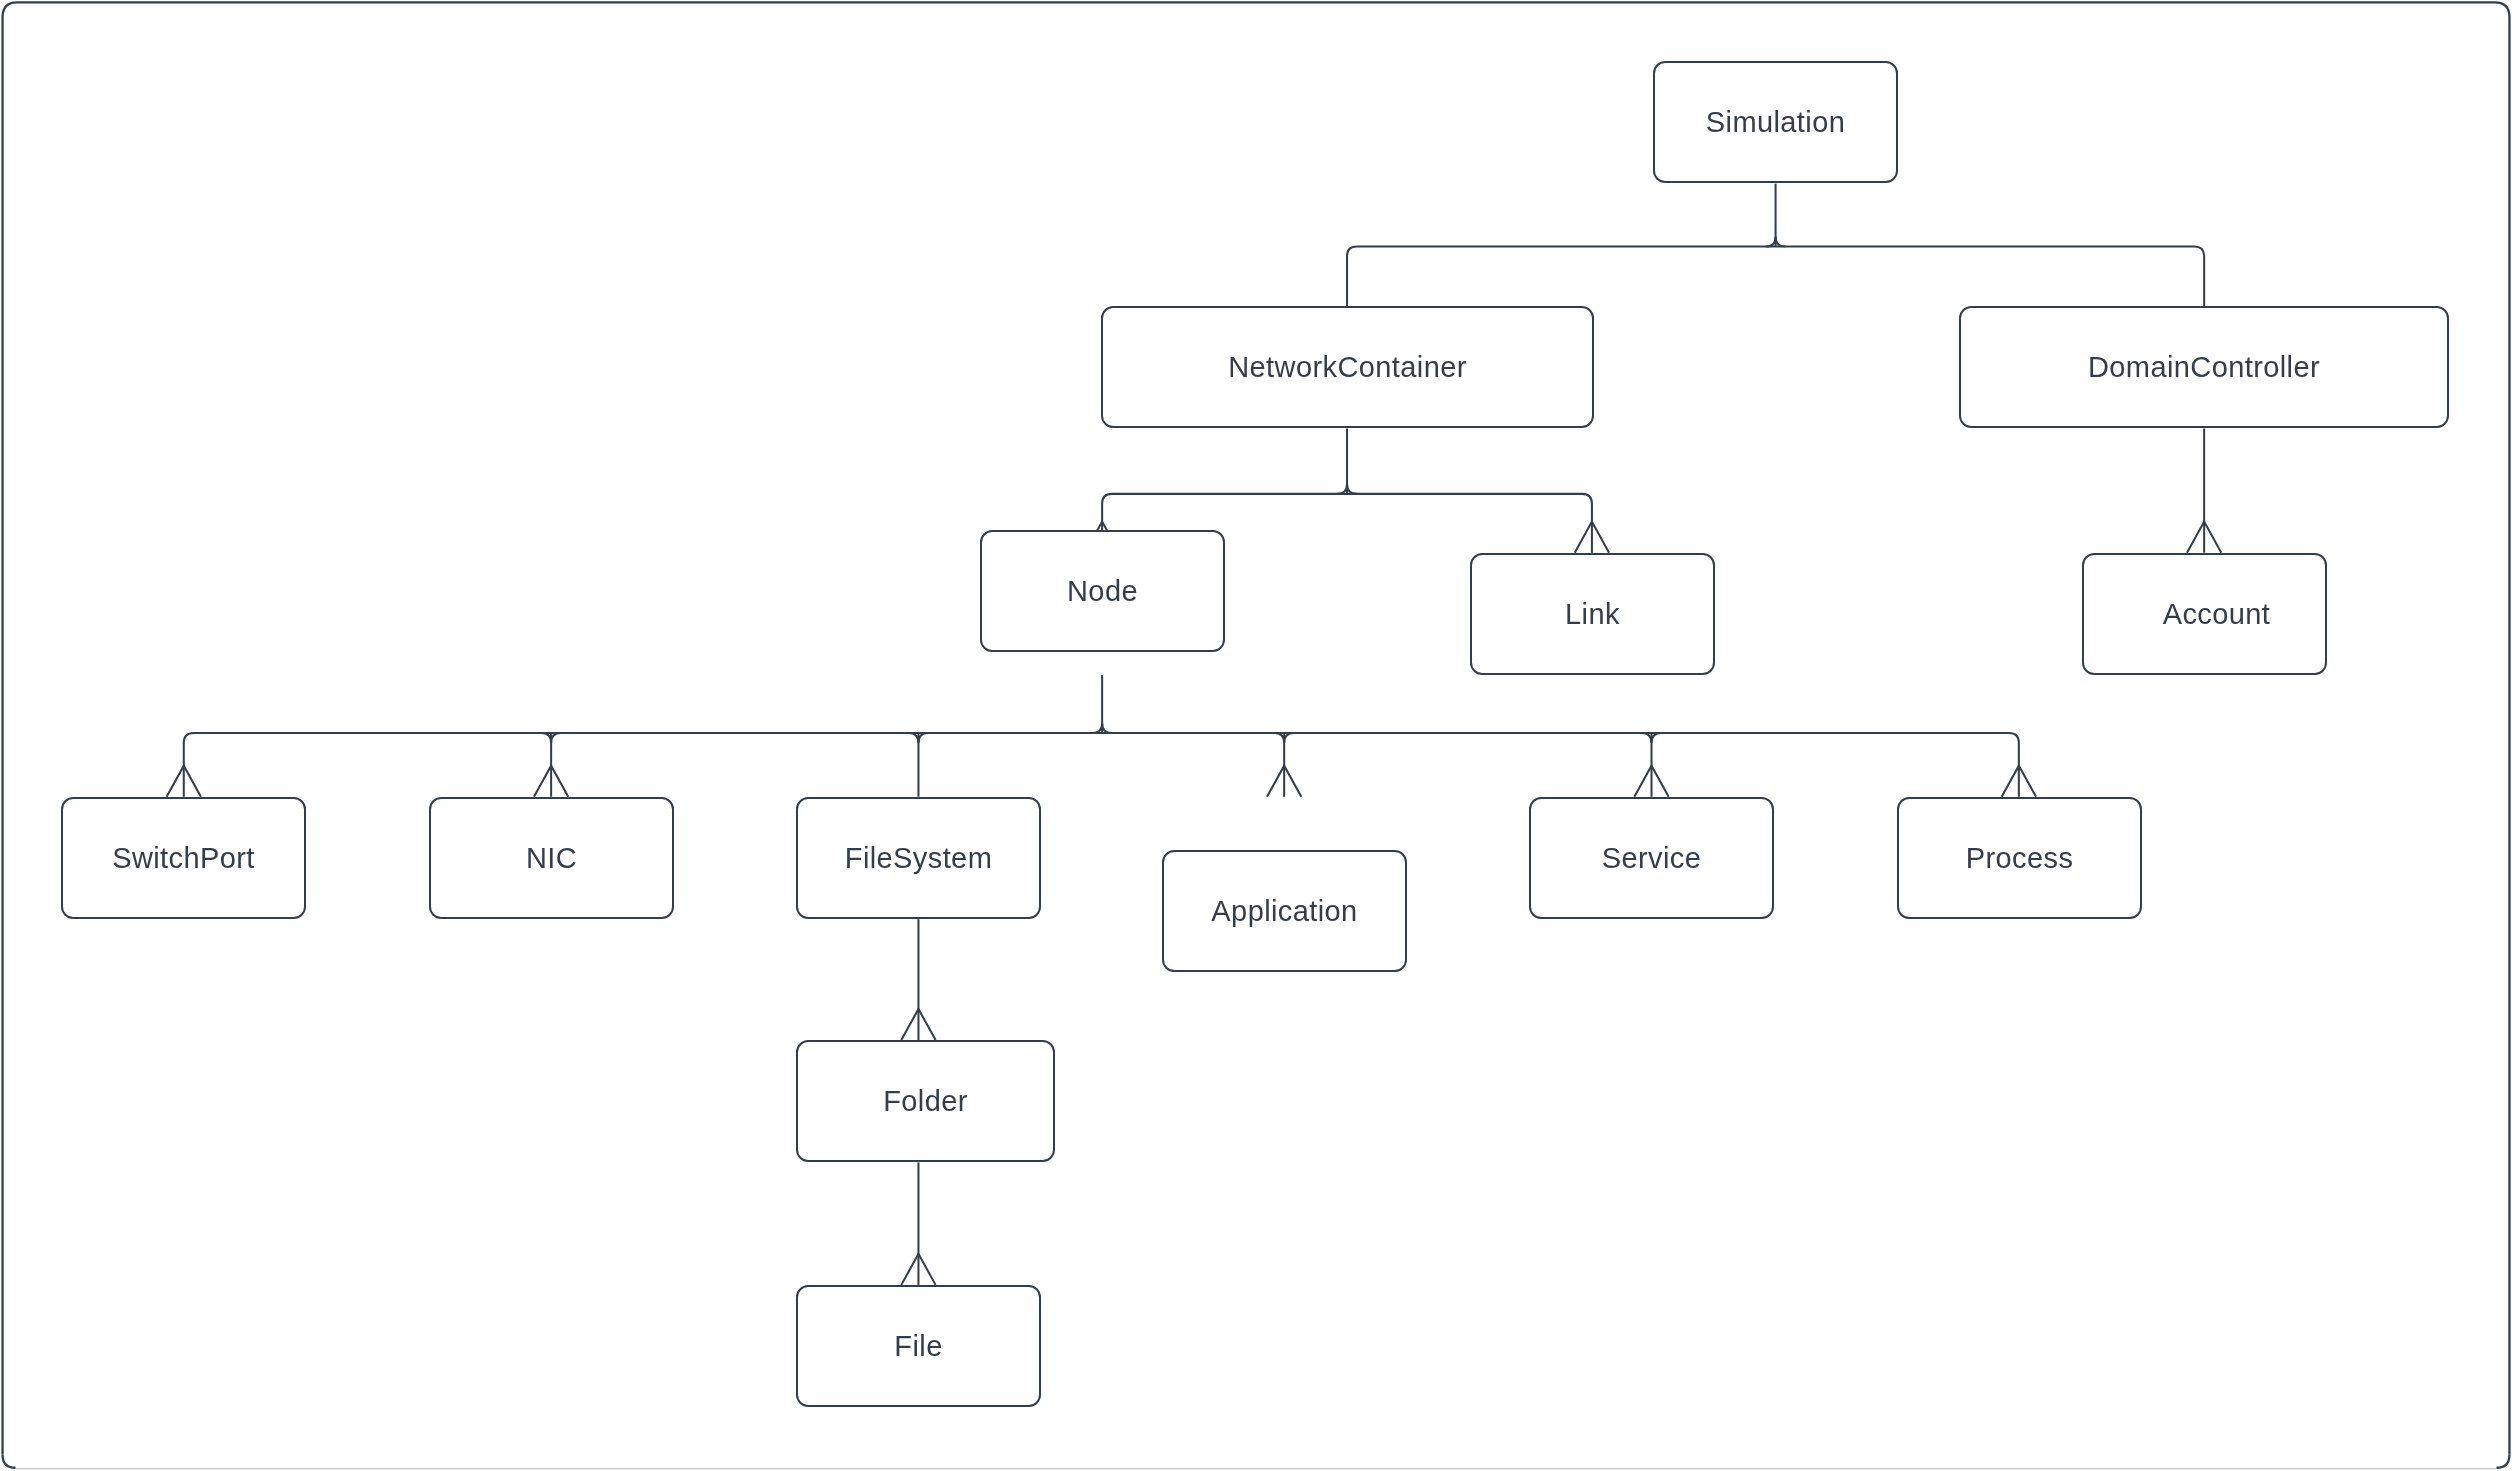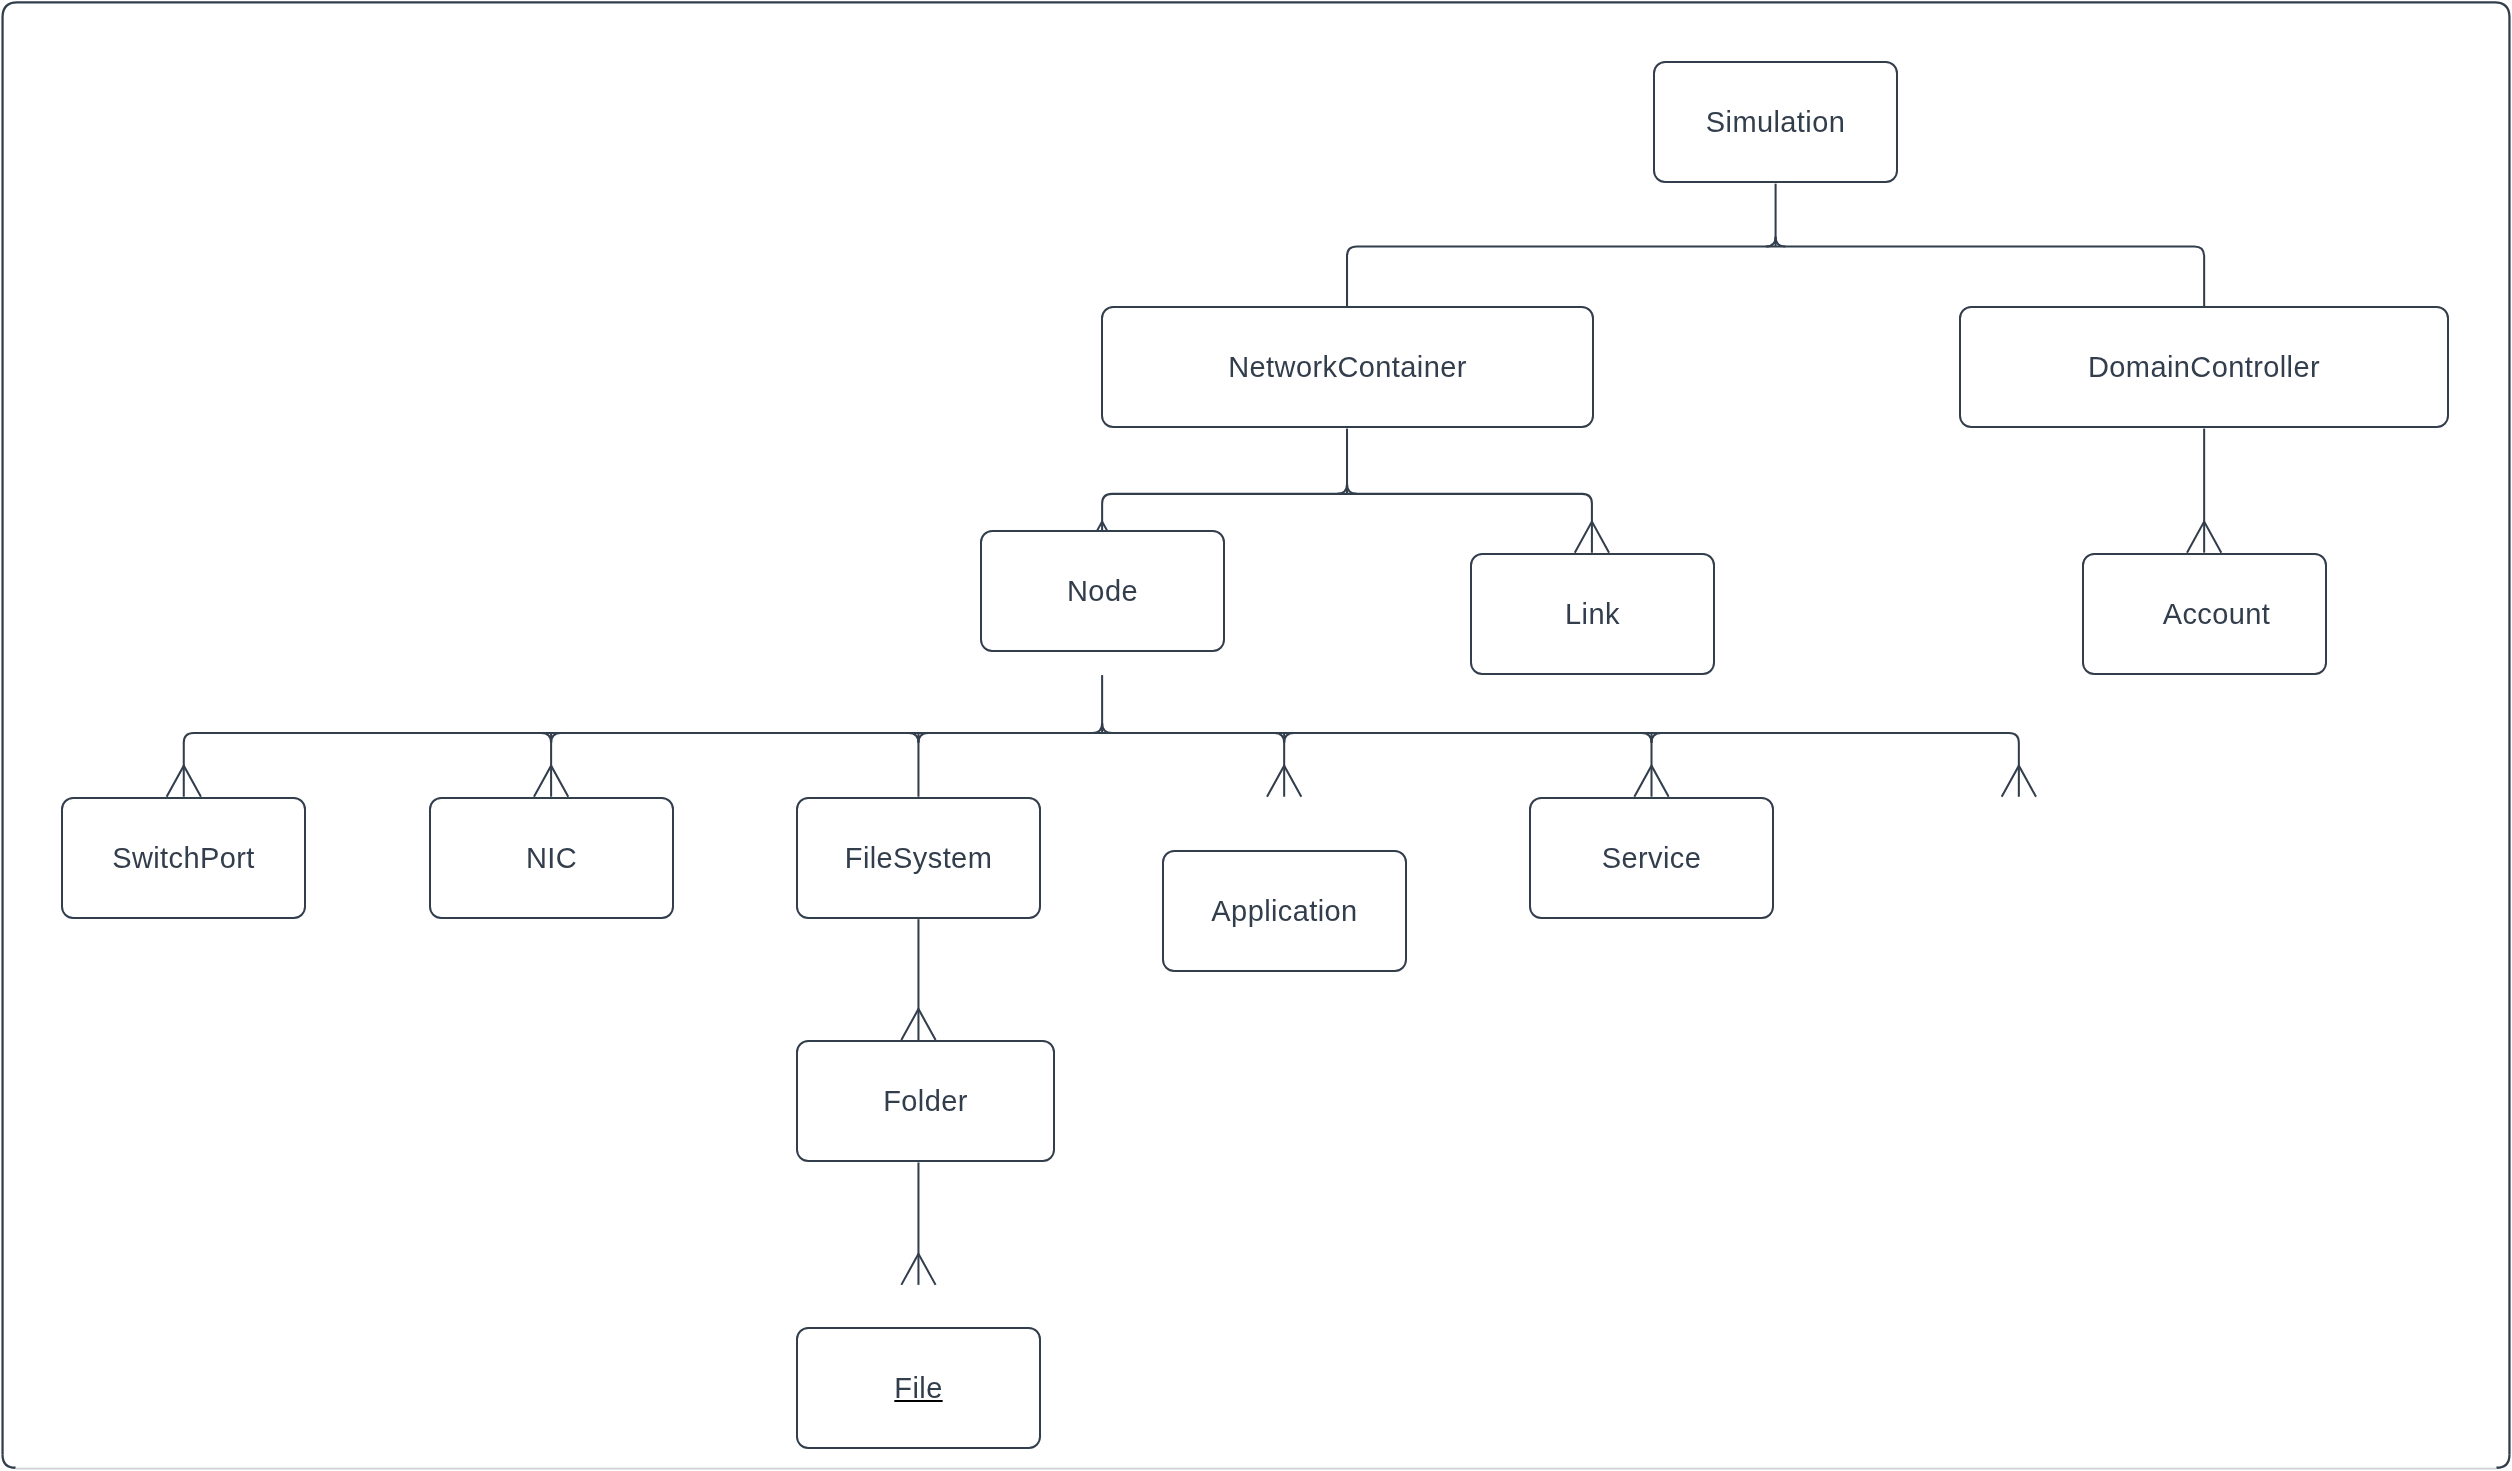--- a/index.html
+++ b/index.html
@@ -42,21 +42,21 @@
   .b-node              {left:980px; top:530px;  width:245px;}
   .b-link              {left:1470px; top:553px;  width:245px;}
   .b-account           {left:2082px; top:553px;  width:245px;padding-left:24px;}
   .b-switch-port       {left:61px;   top:797px;  width:245px;}
   .b-nic               {left:429px;  top:797px;  width:245px;}
   .b-file-system       {left:796px;  top:797px;  width:245px;}
   .b-application       {left:1162px; top:834px;  width:245px;margin-top:16px;}
   .b-service           {left:1529px; top:797px;  width:245px;}
   .b-process           {left:1897px; top:797px;  width:245px;}
   .b-folder            {left:796px;  top:1040px; width:259px;}
-  .b-file              {left:796px;  top:1327px; width:245px;text-decoration:underline;}
+  .b-file              {left:796px;  top:1285px; width:245px;}
 </style>
 </head>
 <body>
 
 <div class="canvas">
 
   <svg class="wires" viewBox="0 0 3077 1802" xmlns="http://www.w3.org/2000/svg">
 
     <g>
       <path class="frame" d="M3 1782 V21 Q3 3 21 3 H3056 Q3074 3 3074 21 V1782"></path>
@@ -163,20 +163,23 @@
   </div>
 
   <div class="box b-application">
     <span class="lbl">Application</span>
   </div>
 
   <div class="box b-service">
     <span class="lbl">Service</span>
   </div>
 
+  <div class="box b-process">
+    <span class="lbl">Process</span>
+  </div>
 
   <div class="box b-folder">
     <span class="lbl">Folder</span>
   </div>
 
   <div class="box b-file">
     <span class="lbl">File</span>
   </div>
 
 </div>

